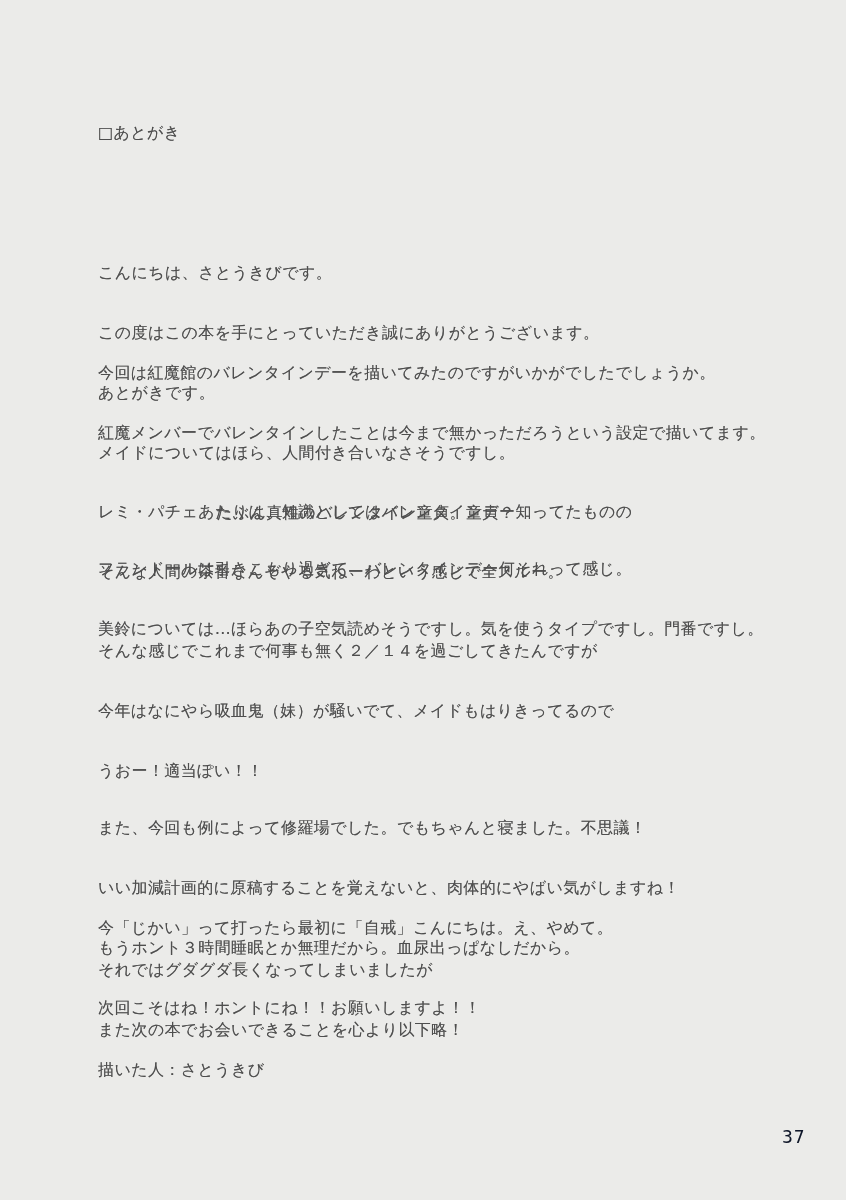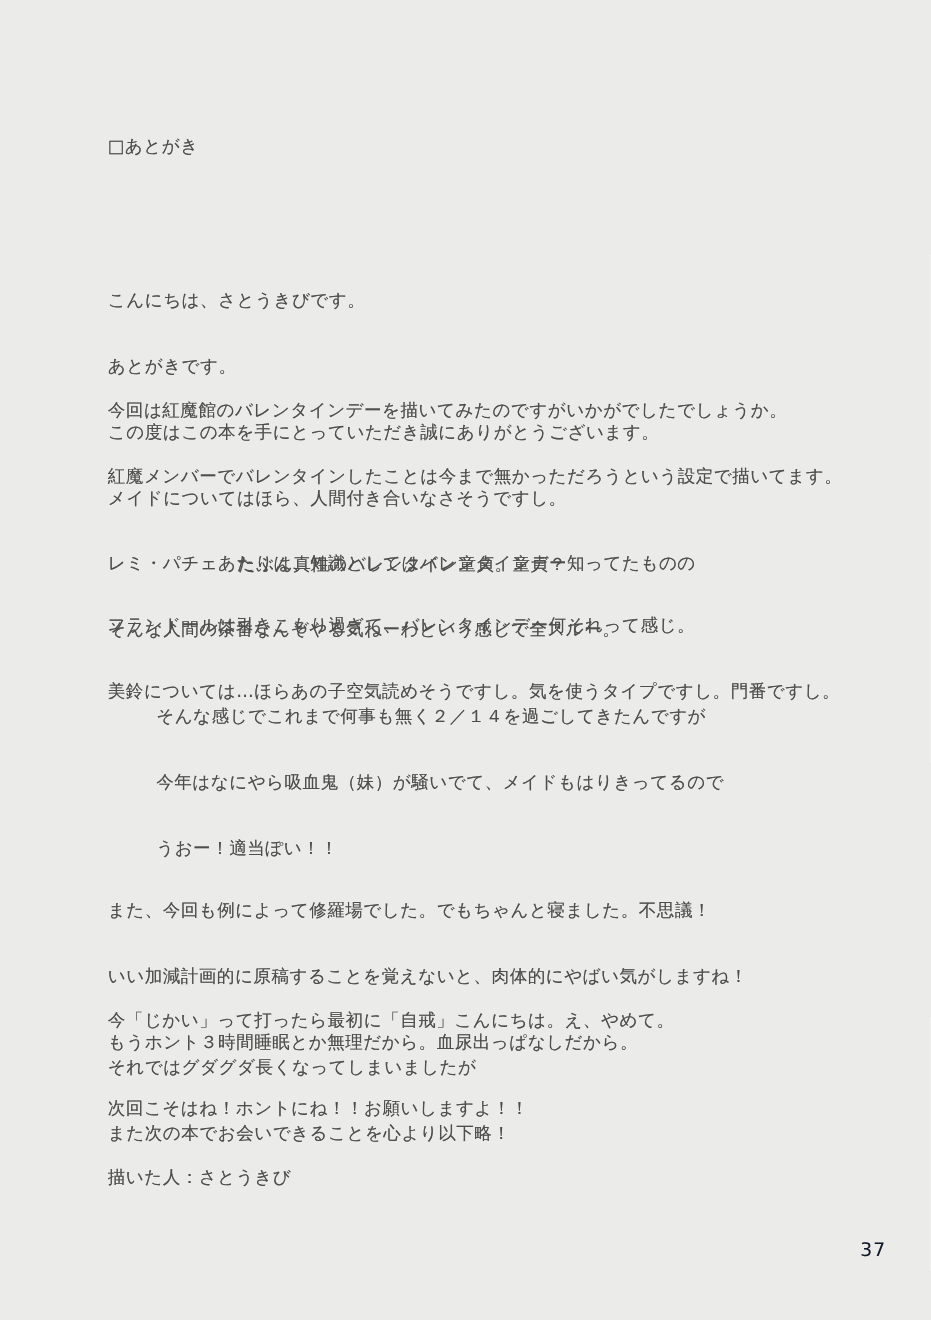--- a/index.html
+++ b/index.html
@@ -66,21 +66,21 @@
     letter-spacing: 0.4px;
     white-space: pre;
     text-shadow: 0 0 0.5px rgba(90,90,90,0.6);
   }
   .title   { top: 123px; }
   .p1      { top: 223px; }
   .p2      { top: 323px; }
   .p3      { top: 403px; text-align: right; }
   .p4      { top: 462px; }
   .p5      { top: 519px; }
-  .p6      { top: 601px; margin-left: 44px; }
+  .p6      { top: 601px; }
   .p7      { top: 697px; }
   .p8      { top: 778px; }
   .p9      { top: 878px; }
   .p10     { top: 920px; }
   .credit  { top: 1060px; }
   .pagenum {
     position: absolute;
     left: 782px; top: 1127px;
     color: #0f172a;
     font-size: 17px;
@@ -91,22 +91,22 @@
 </head>
 <body>
 
 <div class="page">
   <div class="bg"></div>
 
   <div class="txt title">□あとがき</div>
 
   <div class="txt p1">
     <div>こんにちは、さとうきびです。</div>
+    <div>この度はこの本を手にとっていただき誠にありがとうございます。</div>
     <div>あとがきです。</div>
-    <div>この度はこの本を手にとっていただき誠にありがとうございます。</div>
   </div>
 
   <div class="txt p2">
     <div>今回は紅魔館のバレンタインデーを描いてみたのですがいかがでしたでしょうか。</div>
     <div>紅魔メンバーでバレンタインしたことは今まで無かっただろうという設定で描いてます。</div>
   </div>
 
   <div class="txt p3">
     <div>メイドについてはほら、人間付き合いなさそうですし。</div>
     <div>たぶん真性のバレンタイン童貞。童貞？</div>

